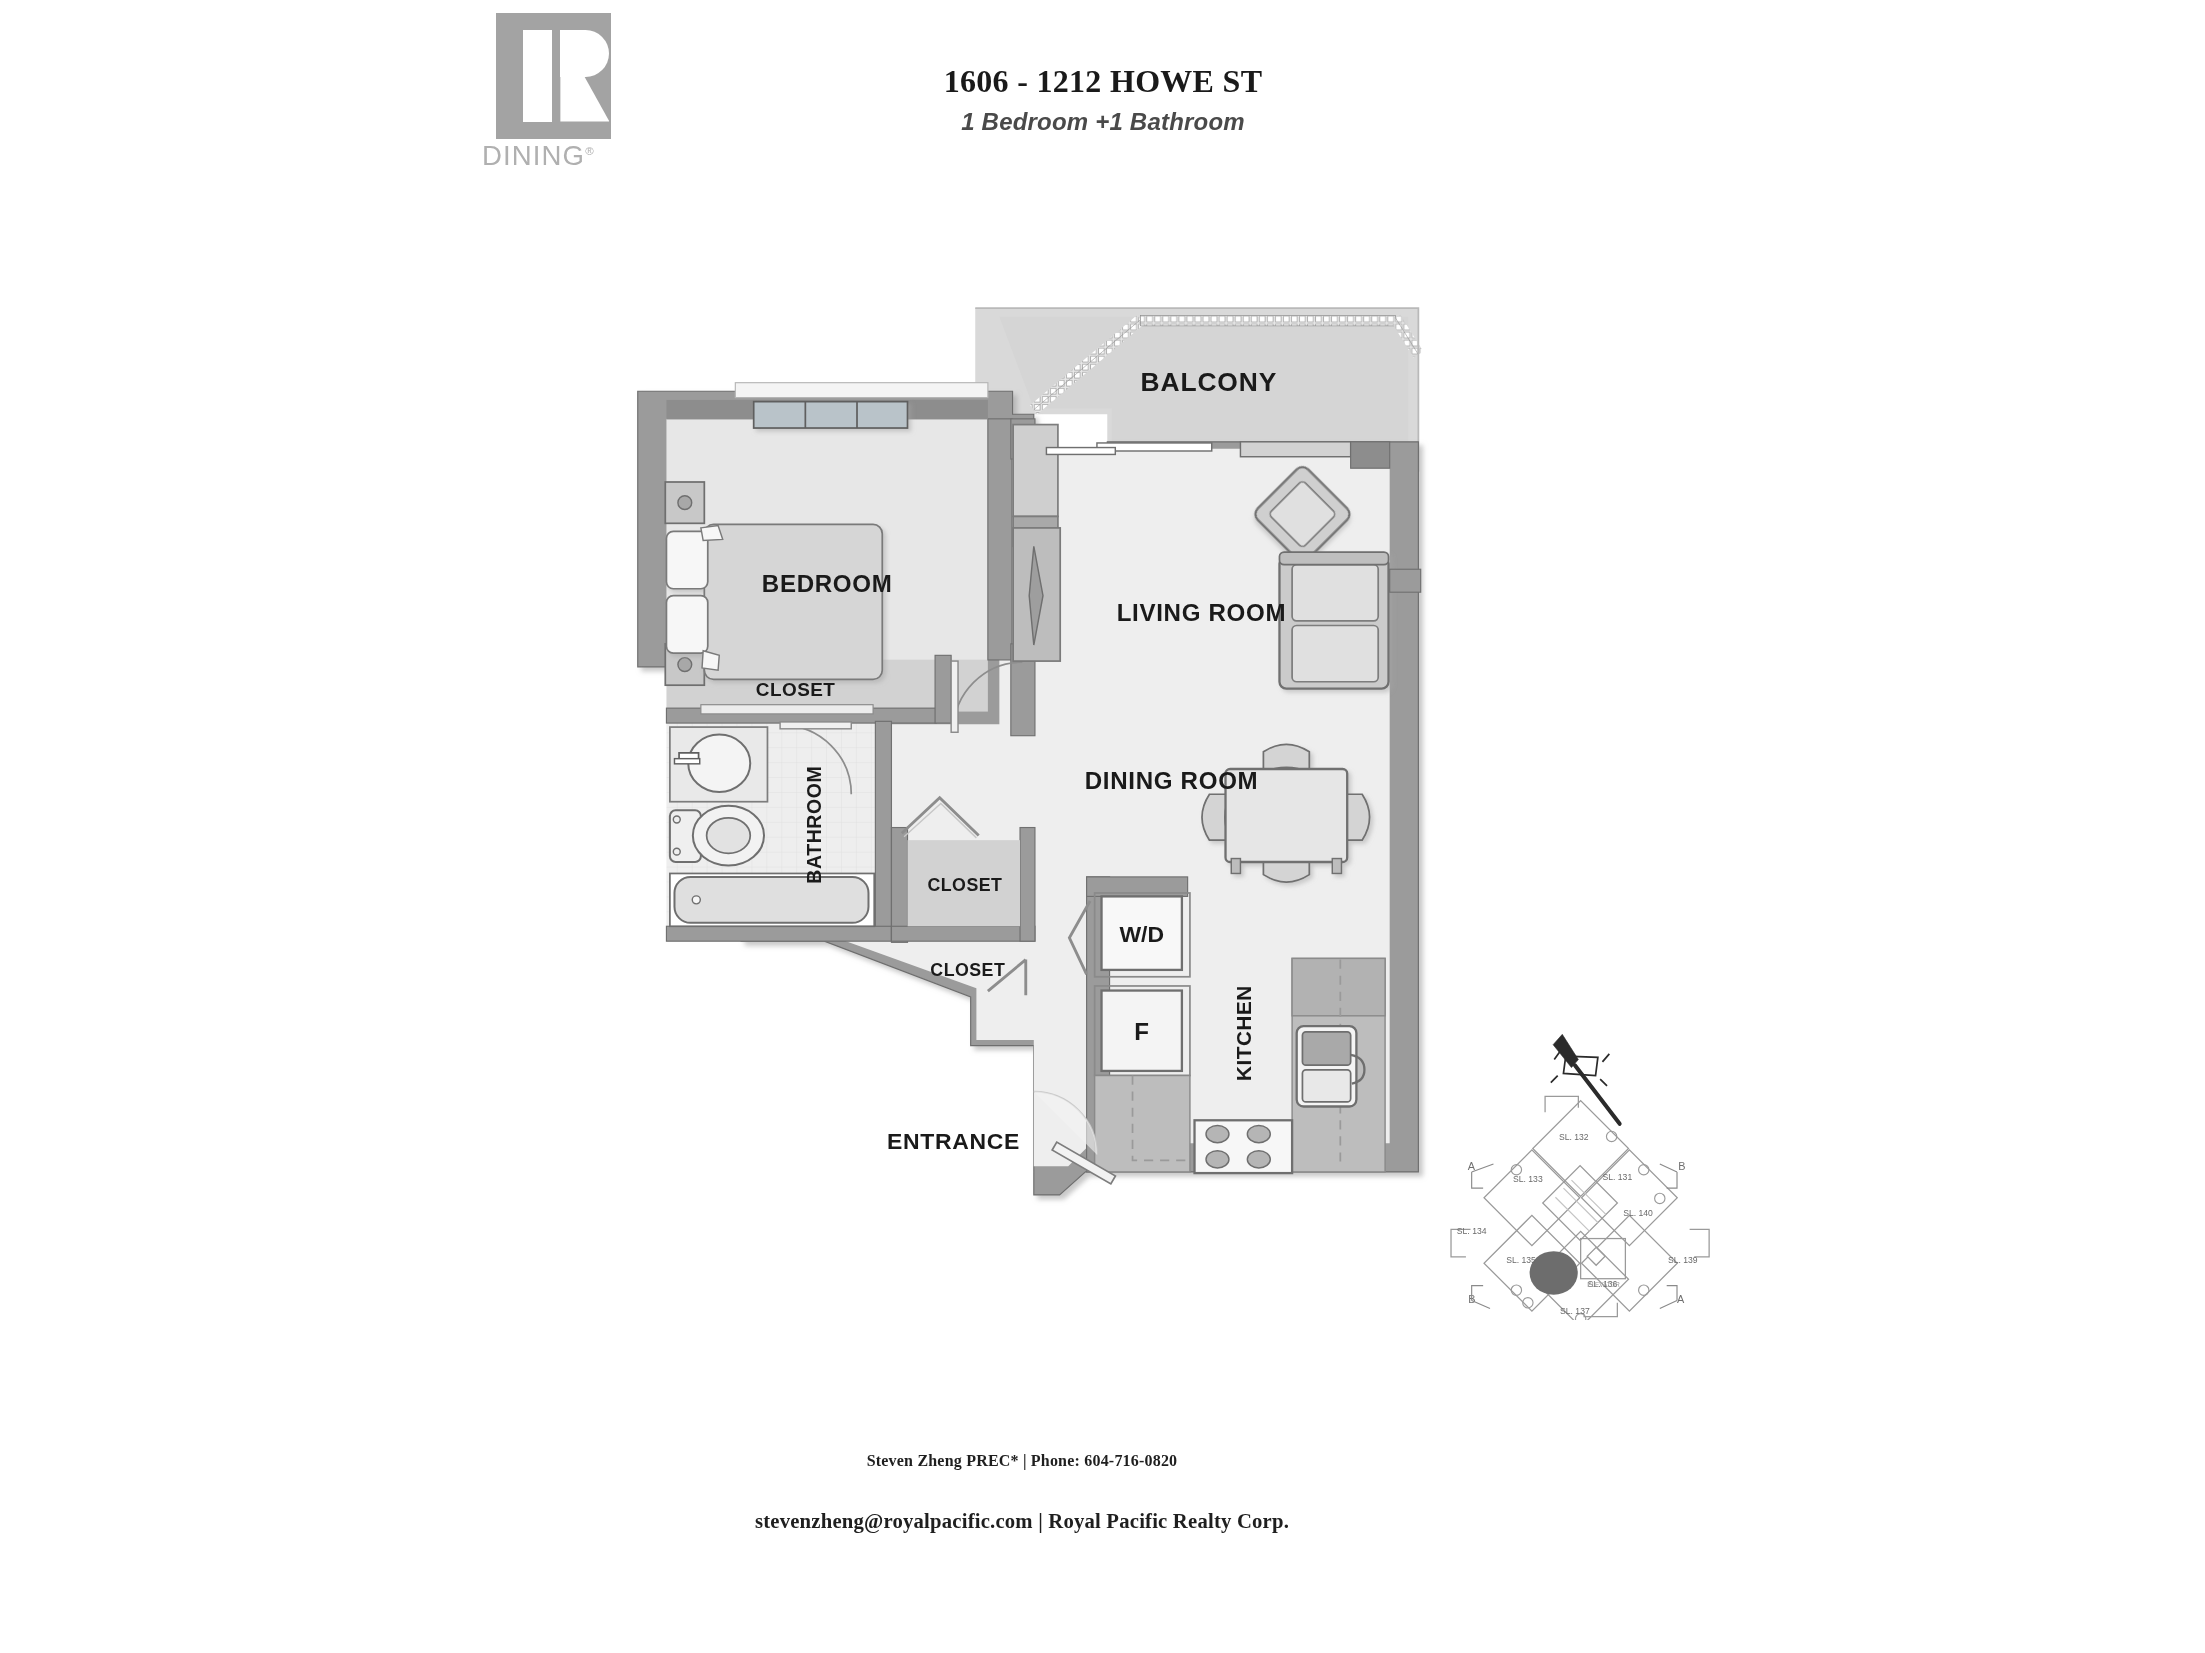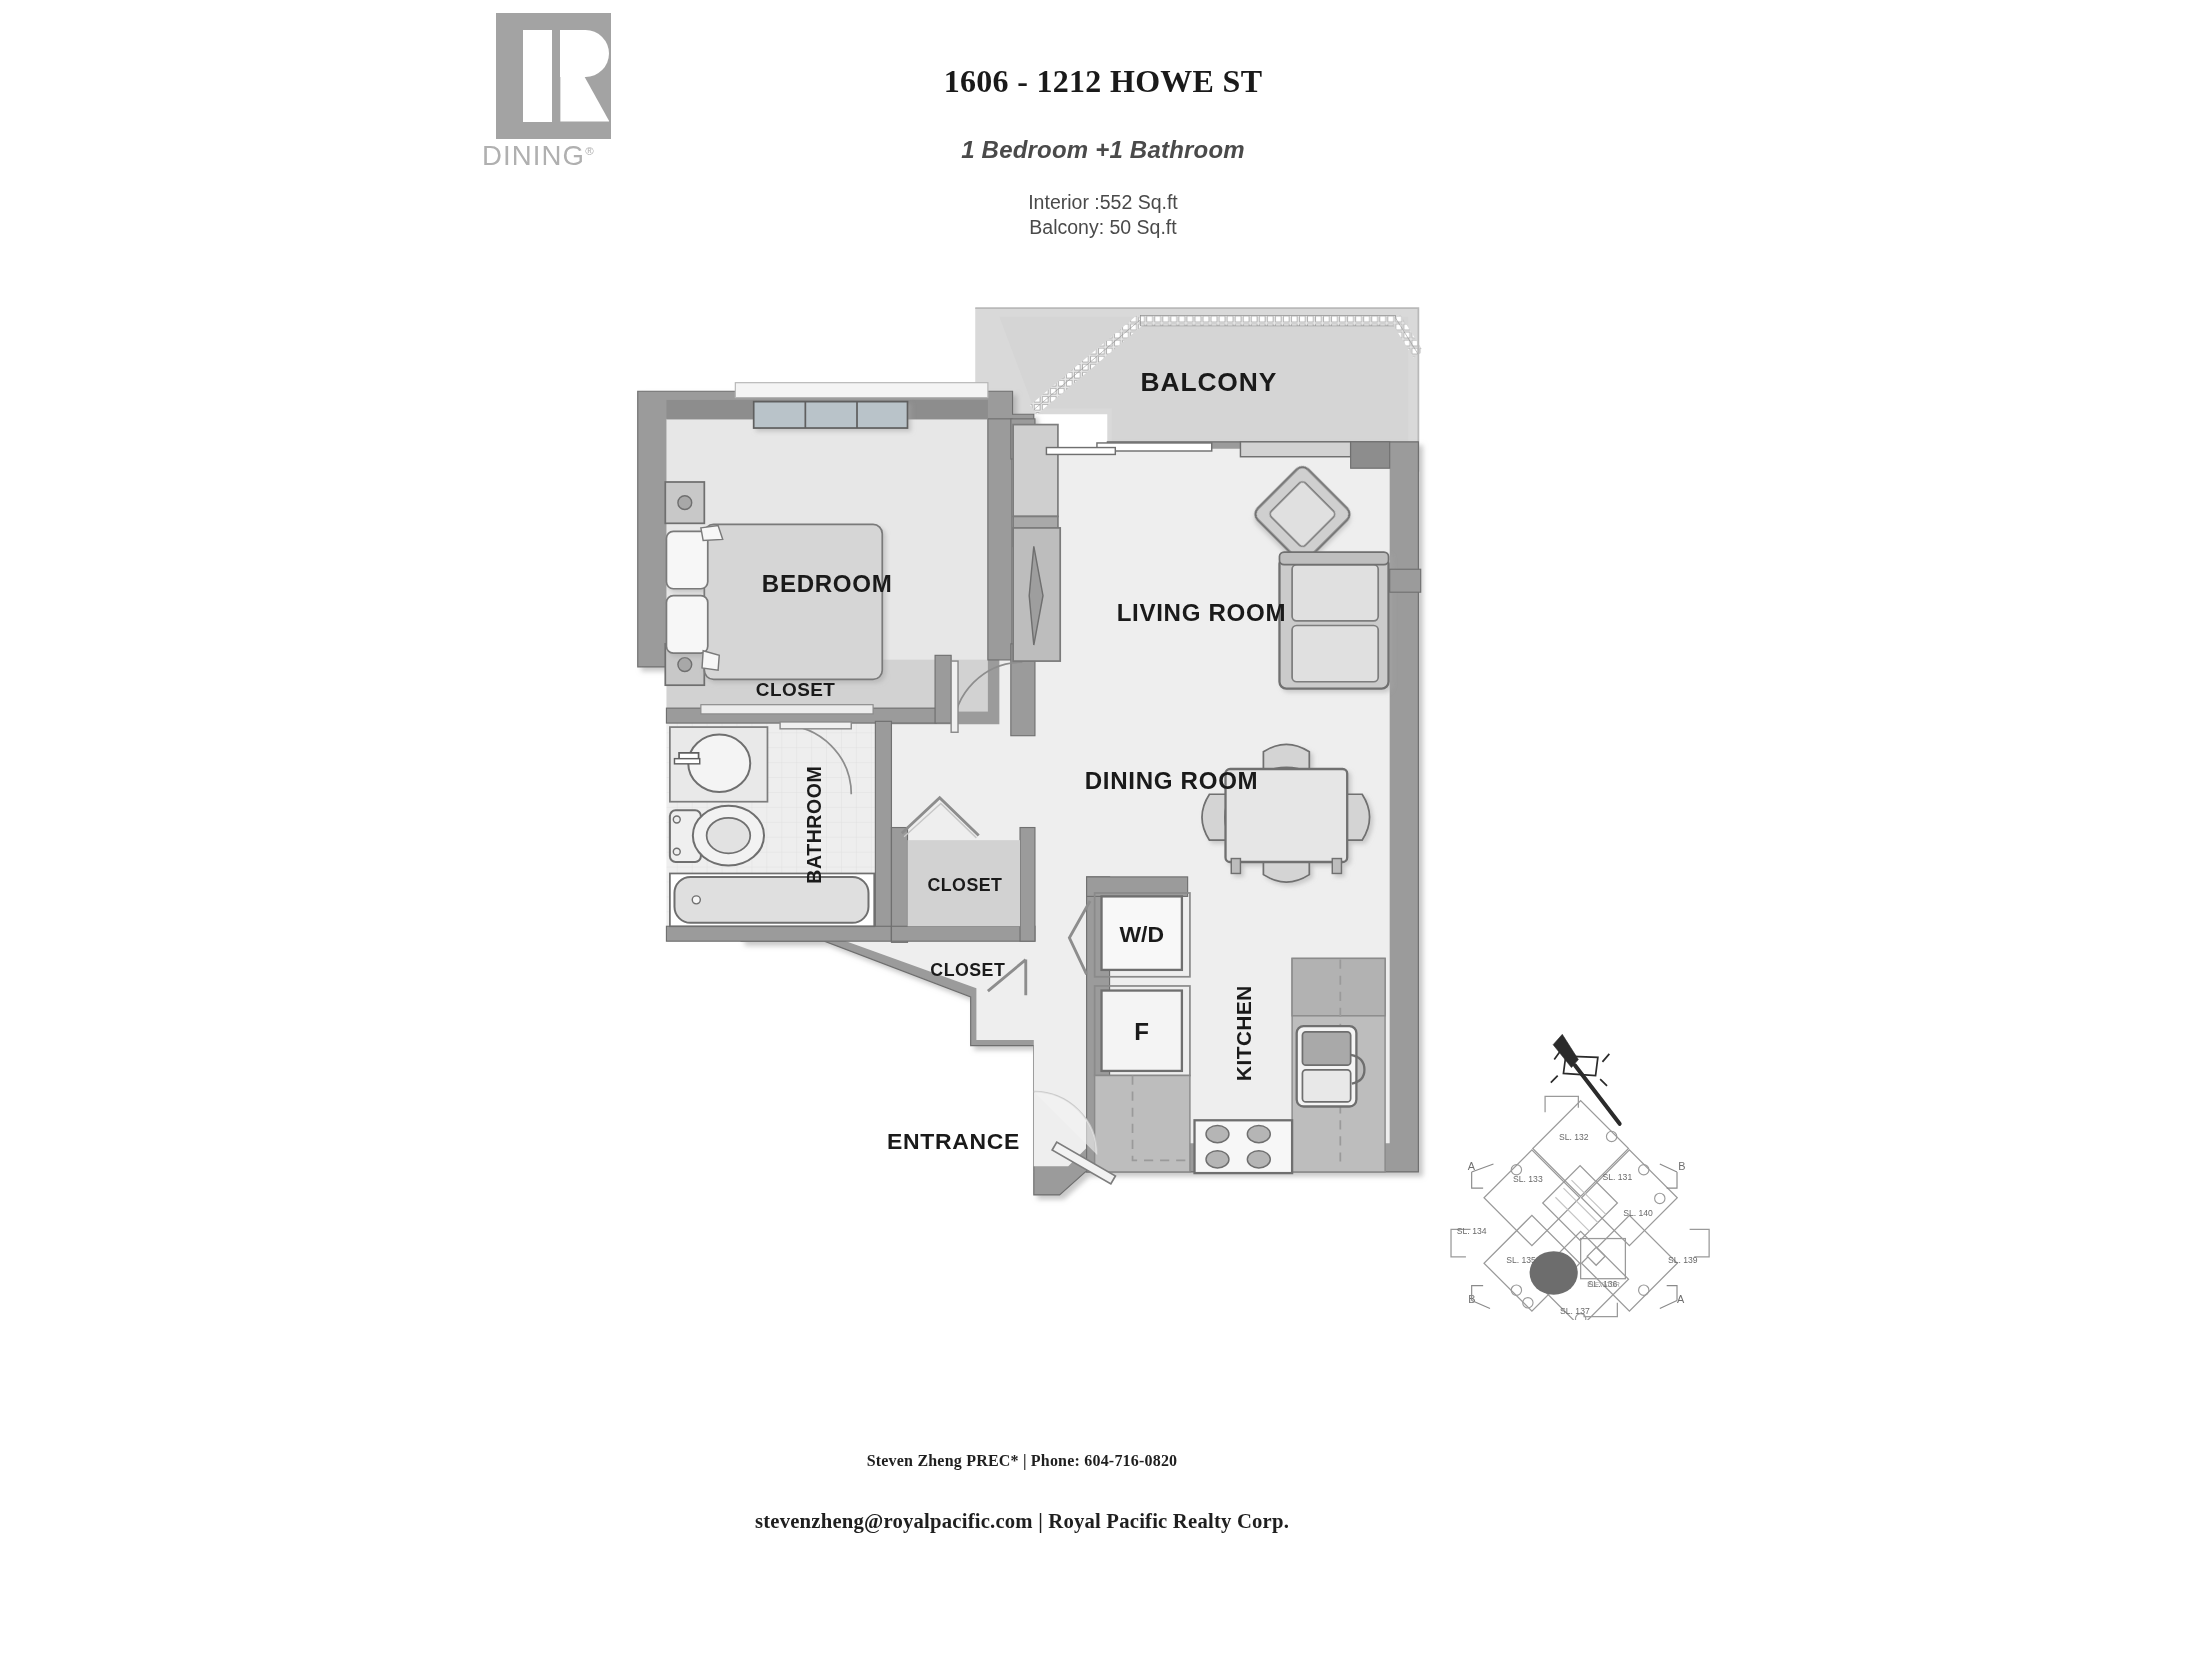--- a/index.html
+++ b/index.html
@@ -19,21 +19,21 @@
   #realtor-R .bowl{position:absolute;left:0;top:0;width:49px;height:47px;background:#ffffff;
       border-radius:0 25px 25px 0;}
   #realtor-R .stem{position:absolute;left:0;top:47px;width:49px;height:45px;background:#ffffff;
       clip-path:polygon(0 0,24px 0,49px 45px,0 45px);}
   #realtor-word{position:absolute;left:0;top:127px;width:144px;
      font-size:27.6px;letter-spacing:1.1px;color:#b0b0b0;font-family:"Liberation Sans",sans-serif;}
   #realtor-word sup{font-size:11.5px;vertical-align:super;}
 
   #title-block{position:absolute;left:678px;top:63px;width:850px;text-align:center;}
   #addr-line1,#addr-line2{font-size:32px;font-weight:bold;color:#1a1a1a;letter-spacing:0.3px;line-height:36px;font-family:Liberation Serif, serif;}
-  #beds-line{font-size:24px;font-weight:bold;font-style:italic;color:#4a4a4a;margin-top:37px;letter-spacing:0.2px;}
+  #beds-line{font-size:24px;font-weight:bold;font-style:italic;color:#4a4a4a;margin-top:9px;letter-spacing:0.2px;}
   #area-block{margin-top:26.4px;font-size:19.5px;color:#4a4a4a;line-height:25px;}
 
   
   #plan{position:absolute;left:632px;top:299px;width:861px;height:1103px;}
   #plan svg{display:block;}
 
   
   #keyplan{position:absolute;left:1430px;top:1016px;width:299px;height:304px;}
   #keyplan svg{display:block;}
 
@@ -57,24 +57,20 @@
           <div class="bowl"></div>
           <div class="stem"></div>
         </div>
     </div>
     <div id="realtor-word"><span>DINING</span><sup>®</sup></div>
   </div>
 
   <div id="title-block">
     <div id="addr-line1">1606 - 1212 HOWE ST</div>
     <div id="beds-line">1 Bedroom +1 Bathroom</div>
-    <div id="area-block">
-      <div>Interior :552 Sq.ft</div>
-      <div>Balcony: 50 Sq.ft</div>
-    </div>
   </div>
 </div>
 
 <div id="plan">
 <svg width="861" height="1103" viewBox="0 0 1500 1920" xmlns="http://www.w3.org/2000/svg">
   <defs>
     <pattern id="rail" width="14" height="14" patternUnits="userSpaceOnUse">
       <rect width="14" height="14" fill="#e8e8e8"></rect>
       <rect x="1" y="1" width="10" height="10" fill="#ffffff" stroke="#9a9a9a" stroke-width="1.2"></rect>
     </pattern>

